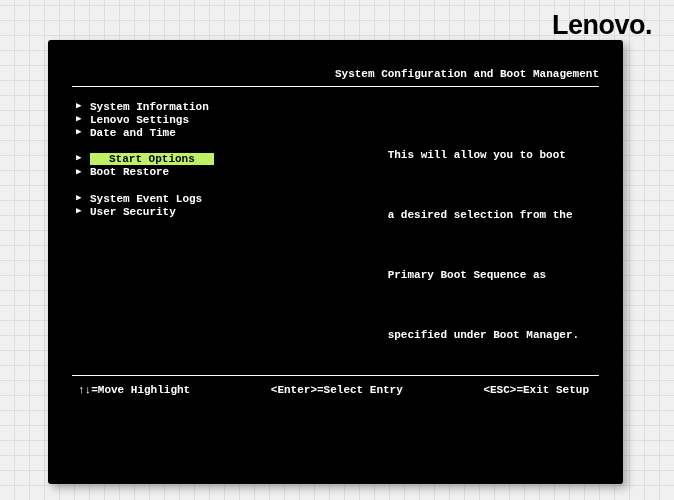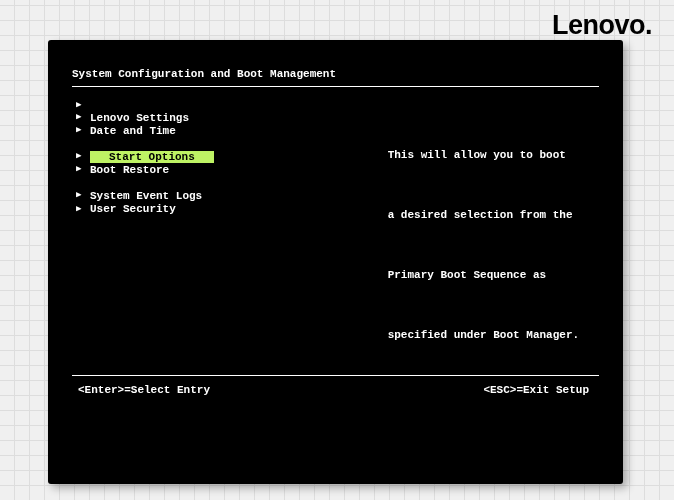--- a/index.html
+++ b/index.html
@@ -50,21 +50,21 @@
       color: #fff;
       z-index: 2;
       border-radius: 3px;
       box-shadow: 4px 4px 8px rgba(0,0,0,0.3);
       padding: 28px 24px 18px 24px;
       font-size: 11px;
       font-weight: bold;
       line-height: 1.1;
     }
     .bios-title {
-      text-align: left;
+      text-align: right;
       margin-bottom: 6px;
     }
     .hr {
       border: none;
       border-top: 1px solid #fff;
       margin: 4px 0 14px 0;
     }
     .hr-bottom {
       margin: 4px 0 8px 0;
     }
@@ -135,20 +135,21 @@
 <div class="bios-window">
   <div class="bios-title">System Configuration and Boot Management</div>
   <hr class="hr">
 
   <div class="bios-content">
     <div class="bios-left">
 
       <div class="menu-group">
         <div class="menu-item">
           <span class="arrow">▶</span>
+          <span class="menu-label">System Information</span>
         </div>
         <div class="menu-item">
           <span class="arrow">▶</span>
           <span class="menu-label">Lenovo Settings</span>
         </div>
         <div class="menu-item">
           <span class="arrow">▶</span>
           <span class="menu-label">Date and Time</span>
         </div>
       </div>
@@ -182,16 +183,17 @@
       <div>This will allow you to boot</div>
       <div>a desired selection from the</div>
       <div>Primary Boot Sequence as</div>
       <div>specified under Boot Manager.</div>
     </div>
   </div>
 
   <hr class="hr hr-bottom">
 
   <div class="bios-footer">
+    <span class="footer-item">↑↓=Move Highlight</span>
     <span class="footer-item">&lt;Enter&gt;=Select Entry</span>
     <span class="footer-item">&lt;ESC&gt;=Exit Setup</span>
   </div>
 </div>
 
 </body></html>

